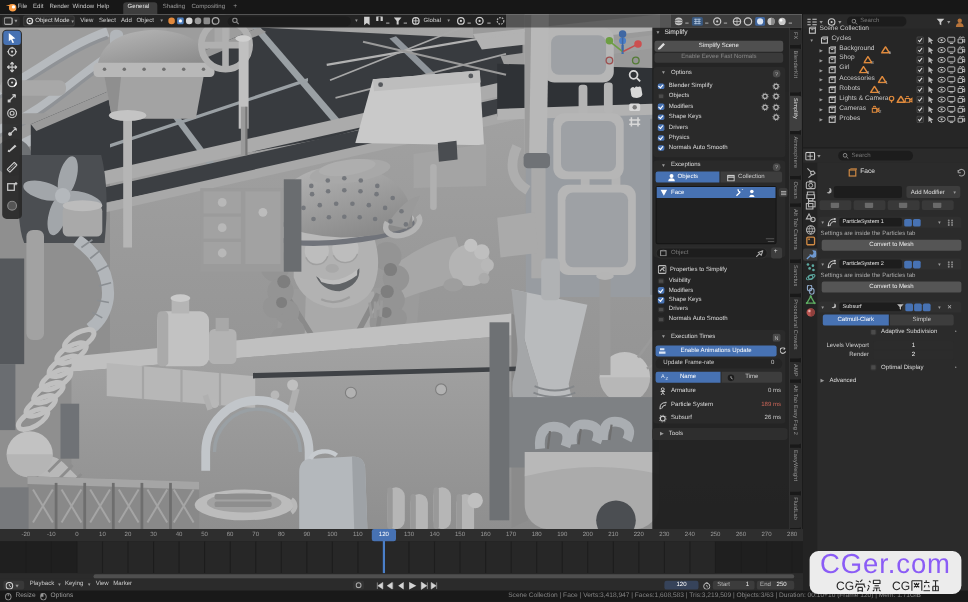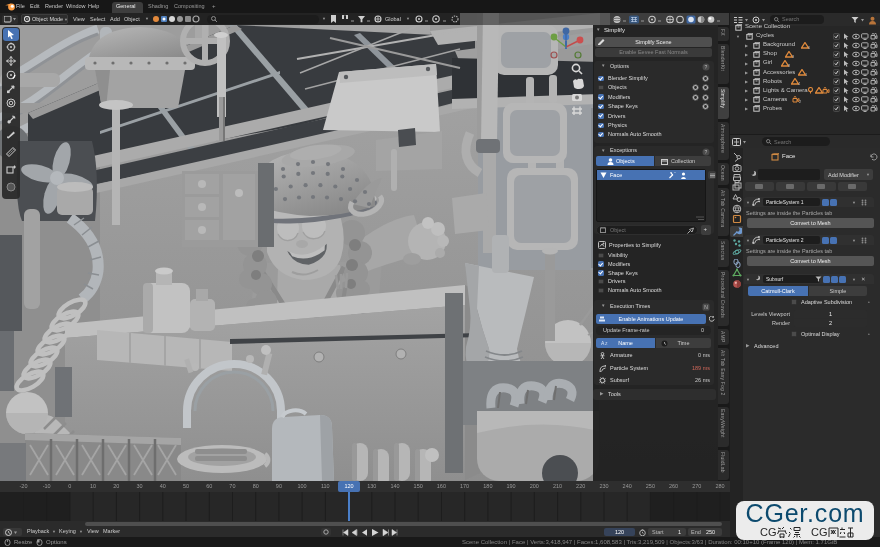--- a/index.html
+++ b/index.html
@@ -1280,21 +1280,21 @@
       <span class="abs t6" style="left:14px;top:1.5px;">Resize</span>
   <svg class="abs" style="left:36px;top:1.5px" width="8" height="7">
         <rect x="1" y="0.5" width="5" height="6" rx="2.5" fill="none" stroke="#999" stroke-width="0.9"></rect>
         <rect x="1" y="0.5" width="2.5" height="3" fill="#999"></rect>
       </svg>
       <span class="abs t6" style="left:46px;top:1.5px;">Options</span>
   <span class="abs t6" style="left:462px;top:1.5px;color:#868686;">Scene Collection | Face | Verts:3,418,947 | Faces:1,608,583 | Tris:3,219,509 | Objects:3/63 | Duration: 00:10+10 (Frame 120) | Mem: 1.71GiB</span>
 </div>
 
 <div class="abs" id="watermark" style="left:736px;top:501px;width:138px;height:39px;background:#ececec;border-radius:8px;z-index:50;">
-  <div style="text-align:center;font-size:25px;color:#0c4a6e;line-height:25px;margin-top:0px;letter-spacing:0.8px;">CGer.com</div>
+  <div style="text-align:center;font-size:25px;color:#8b5cf6;line-height:25px;margin-top:0px;letter-spacing:0.8px;">CGer.com</div>
   <div id="cjk" style="position:relative;height:12px;">
         <svg class="abs" style="left:0;top:0" width="138" height="12" viewBox="0 0 138 12">
 <g style="font-size:11px;fill:#252525;font-family:'Liberation Sans',sans-serif;">
 <text x="24" y="10">CG</text>
             <text x="75" y="10">CG</text>
 </g>
 <g stroke="#252525" stroke-width="1" fill="none">
 <path d="M42 2 l3 1 M48 1 l-2 2 M42 5 h8 M43 5 l-1.5 3 M49 5 l1.5 3 M44 8 h4 M44 8 v3 h4 v-3 M45 11 l-1.5 1 M47 11 l1.5 1"></path>
 <path d="M54 2 l1.5 1.5 M53 6 l1.5 1.5 M52.5 11 l1.5 -3 M58 1.5 h6 M58 1.5 v3 h6 v-3 M59 6.5 h4 M58 8.5 h6 M61 8.5 v3 M59 10 l-1.5 1.5 M63 10 l1.5 1.5"></path>
 <path d="M93 2 h9 v9 M93 2 v9 M95 4 l2.5 4 M99.5 4 l-2.5 4 M95 8 l2.5 -4 M99.5 8 l-2.5 -4"></path>

